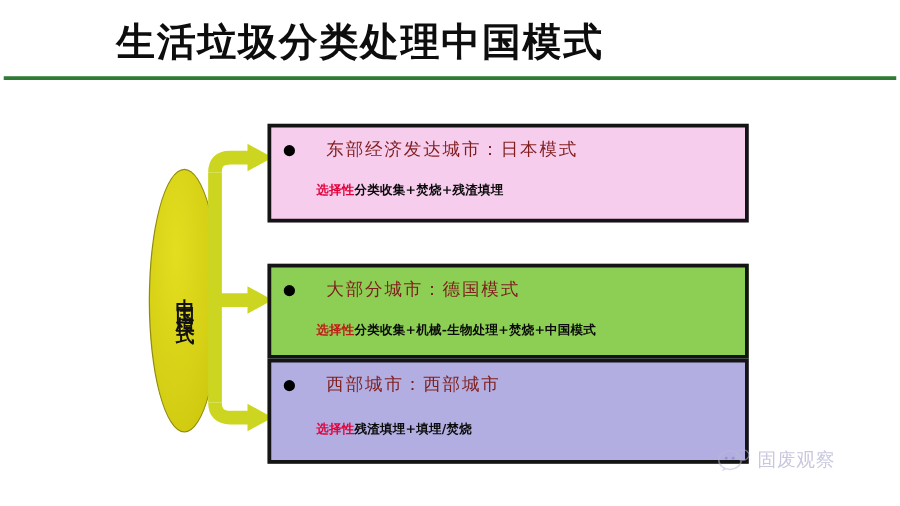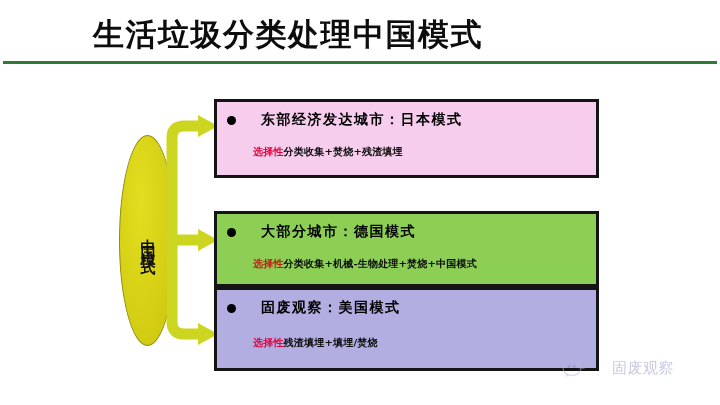--- a/index.html
+++ b/index.html
@@ -105,48 +105,48 @@
   .bullet {
     width: 9px;
     height: 9px;
     border-radius: 50%;
     background: #000000;
     flex: 0 0 auto;
   }
   .heading {
     margin-left: 25px;
     font-family: "DejaVu Serif", "Liberation Serif", serif;
-    font-weight: bold;
+    font-weight: normal;
     font-size: 14px;
     letter-spacing: 1.5px;
-    color: #000000;
+    color: #7f1d1d;
   }
   .box-line-2 {
     position: absolute;
     left: 36px;
     top: 43px;
     white-space: nowrap;
     font-family: "DejaVu Serif", "Liberation Serif", serif;
     font-weight: bold;
     font-size: 10px;
     letter-spacing: 0.2px;
     color: #0b0b0b;
   }
   #box-2 .box-line-2 { top: 46px; }
   .emph { color: #e4003a; }
   #box-1 .emph { color: #c21a16; }
 
   
   #watermark {
     position: absolute;
-    left: 562px;
+    left: 574px;
     top: 358px;
     display: flex;
     align-items: center;
-    gap: 24px;
+    gap: 6px;
     opacity: 0.55;
   }
   #watermark-text {
     font-family: "DejaVu Sans", "Liberation Sans", sans-serif;
     font-size: 15px;
     color: #9b9bc4;
     letter-spacing: 0.5px;
   }
 </style>
 </head>
@@ -195,21 +195,21 @@
       <span class="heading">大部分城市：德国模式</span>
     </div>
     <div class="box-line-2">
       <span class="emph">选择性</span><span>分类收集+机械-生物处理+焚烧+中国模式</span>
     </div>
   </div>
 
   <div class="box" id="box-2">
     <div class="box-line-1">
       <span class="bullet"></span>
-      <span class="heading">固废观察：美国模式</span>
+      <span class="heading">西部城市：西部城市</span>
     </div>
     <div class="box-line-2">
       <span class="emph">选择性</span><span>残渣填埋+填埋/焚烧</span>
     </div>
   </div>
 
   <div id="watermark">
     <svg width="26" height="20" viewBox="0 0 26 20">
       <ellipse cx="10" cy="10" rx="9" ry="7.5" fill="none" stroke="#b9b9d8" stroke-width="1.2"></ellipse>
       <path d="M 5 16 L 3.5 19 L 7.5 17.2 Z" fill="#b9b9d8"></path>

